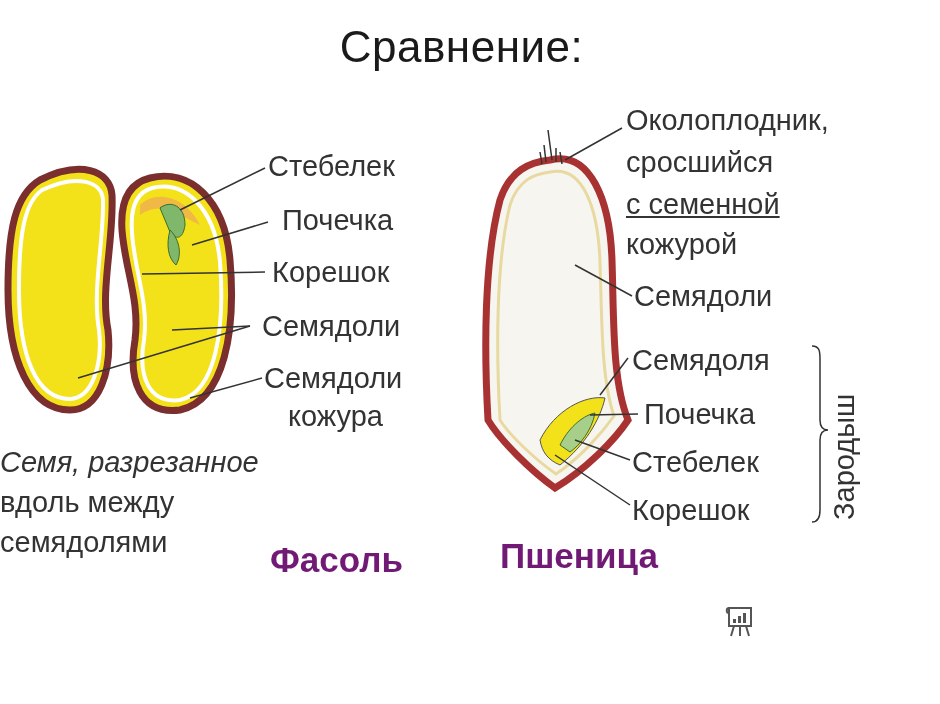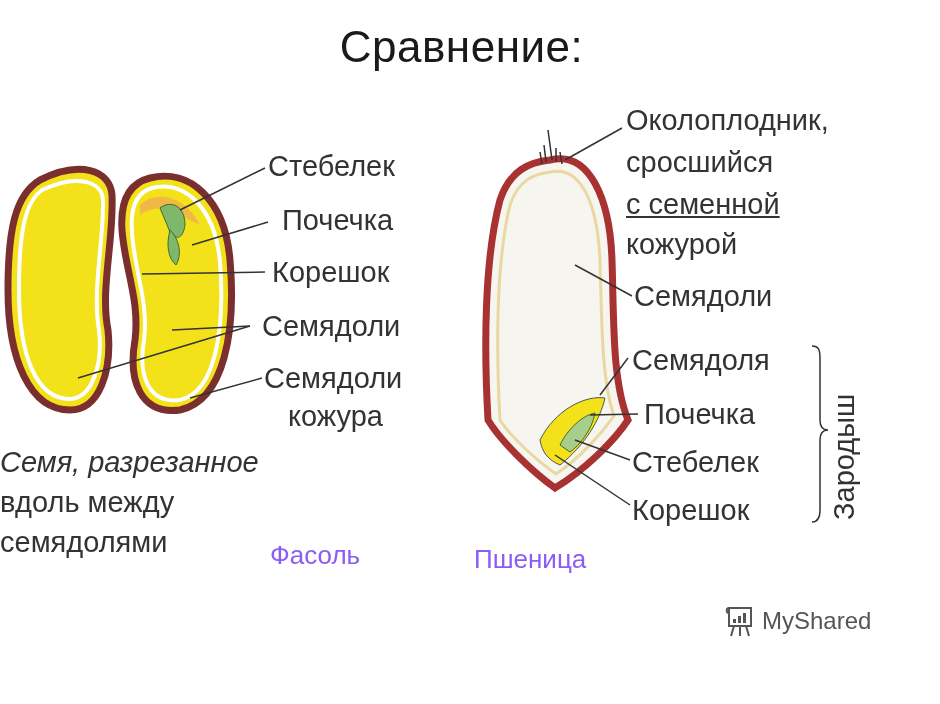--- a/index.html
+++ b/index.html
@@ -1,21 +1,21 @@
 <!DOCTYPE html>
 <html><head>
 <meta charset="utf-8">
 <style>
   html, body { margin:0; padding:0; background:#ffffff; }
   body { width:940px; height:704px; position:relative; overflow:hidden;
          font-family: "Liberation Sans", "DejaVu Sans", sans-serif; color:#2b2b2b; }
   .title { position:absolute; left:0; width:923px; top:22px; text-align:center;
            font-size:44px; color:#1a1a1a; letter-spacing:0.5px; }
   .lbl { position:absolute; font-size:29px; color:#333; white-space:nowrap; line-height:1; }
-  .cap { position:absolute; font-size:26px; color:#8b5cf6; white-space:nowrap; line-height:1; }
+  .cap { position:absolute; font-size:35px; color:#701a75; white-space:nowrap; line-height:1;font-weight:bold; }
   svg.diagram { position:absolute; left:0; top:0; }
   .vert { position:absolute; font-size:29px; color:#333; transform:rotate(-90deg); transform-origin:left top; white-space:nowrap; }
   .logo { position:absolute; left:724px; top:604px; display:flex; align-items:center; gap:6px; }
   .logo-text { font-size:24px; color:#555; }
 </style>
 </head>
 <body>
 
 <div class="title">Сравнение:</div>
 
@@ -78,27 +78,26 @@
 <div class="lbl" style="left:626px;top:106px;">Околоплодник,</div>
 <div class="lbl" style="left:626px;top:148px;">сросшийся</div>
 <div class="lbl" style="left:626px;top:190px;text-decoration:underline;">с семенной</div>
 <div class="lbl" style="left:626px;top:230px;">кожурой</div>
 <div class="lbl" style="left:634px;top:282px;">Семядоли</div>
 <div class="lbl" style="left:632px;top:346px;">Семядоля</div>
 <div class="lbl" style="left:644px;top:400px;">Почечка</div>
 <div class="lbl" style="left:632px;top:448px;">Стебелек</div>
 <div class="lbl" style="left:632px;top:496px;">Корешок</div>
 <div class="vert" style="left:828px;top:520px;">Зародыш</div>
-<div class="cap" style="left:474px;top:538px;margin-top:8px;">Пшеница</div>
+<div class="cap" style="left:500px;top:538px;">Пшеница</div>
 
 <div class="logo">
   <svg width="32" height="34" viewBox="0 0 32 34">
     <rect x="5" y="4" width="22" height="18" fill="none" stroke="#555" stroke-width="2"></rect>
     <path d="M5,4 C2,4 2,9 5,9" fill="none" stroke="#555" stroke-width="2"></path>
     <rect x="9" y="15" width="3" height="4" fill="#555"></rect>
     <rect x="14" y="12" width="3" height="7" fill="#555"></rect>
     <rect x="19" y="9" width="3" height="10" fill="#555"></rect>
     <line x1="10" y1="22" x2="7" y2="32" stroke="#555" stroke-width="2"></line>
     <line x1="16" y1="22" x2="16" y2="32" stroke="#555" stroke-width="2"></line>
     <line x1="22" y1="22" x2="25" y2="32" stroke="#555" stroke-width="2"></line>
   </svg>
-  <span class="logo-text">MyShared</span>
 </div>
 
 </body></html>

